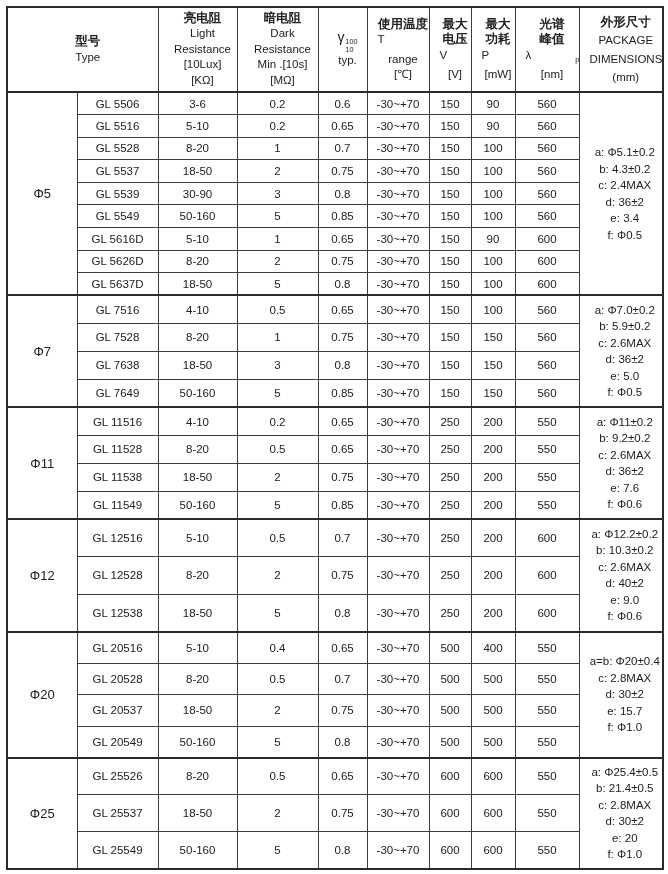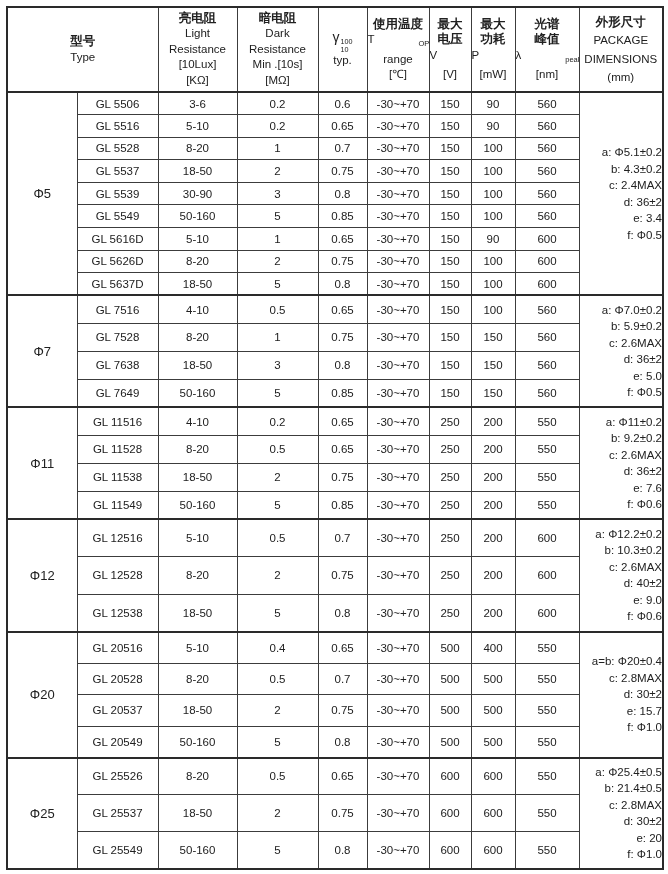--- a/index.html
+++ b/index.html
@@ -33,33 +33,33 @@
   }
   thead tr{height:85px;}
   thead th{border-bottom:2px solid var(--line-thick);}
   tr.sec-start td{border-top:2px solid var(--line-thick);}
   tbody[data-sec="0"] tr{height:22.6px;}
   tbody[data-sec="1"] tr{height:28px;}
   tbody[data-sec="2"] tr{height:28px;}
   tbody[data-sec="3"] tr{height:37.4px;}
   tbody[data-sec="4"] tr{height:31.5px;}
   tbody[data-sec="5"] tr{height:37px;}
-  .hline{line-height:15.5px;font-size:11.5px;}
+  .hline{line-height:15.5px;font-size:11.5px;padding-left:10px;}
   .cn{font-weight:bold;font-size:12.5px;}
   .gap-top{}
   .dims-th .hline{line-height:18.5px;}
   .subscript{font-size:7.5px;vertical-align:-3px;letter-spacing:0;margin-left:44px;}
   .gsym{font-size:14px;font-style:normal;}
   .gstack{
     display:inline-flex;flex-direction:column;align-items:flex-start;
     font-size:7.2px;line-height:1.05;vertical-align:-2px;margin-left:1px;
   }
   .group-cell{font-size:13px;}
   .dims-cell{
-    text-align:right;
+    text-align:center;
     padding-left:8px;
     font-size:11.5px;
   }
   .dims-cell div{line-height:16.5px;white-space:nowrap;}
 </style>
 </head>
 <body>
 
 <div class="page">
   <table>

